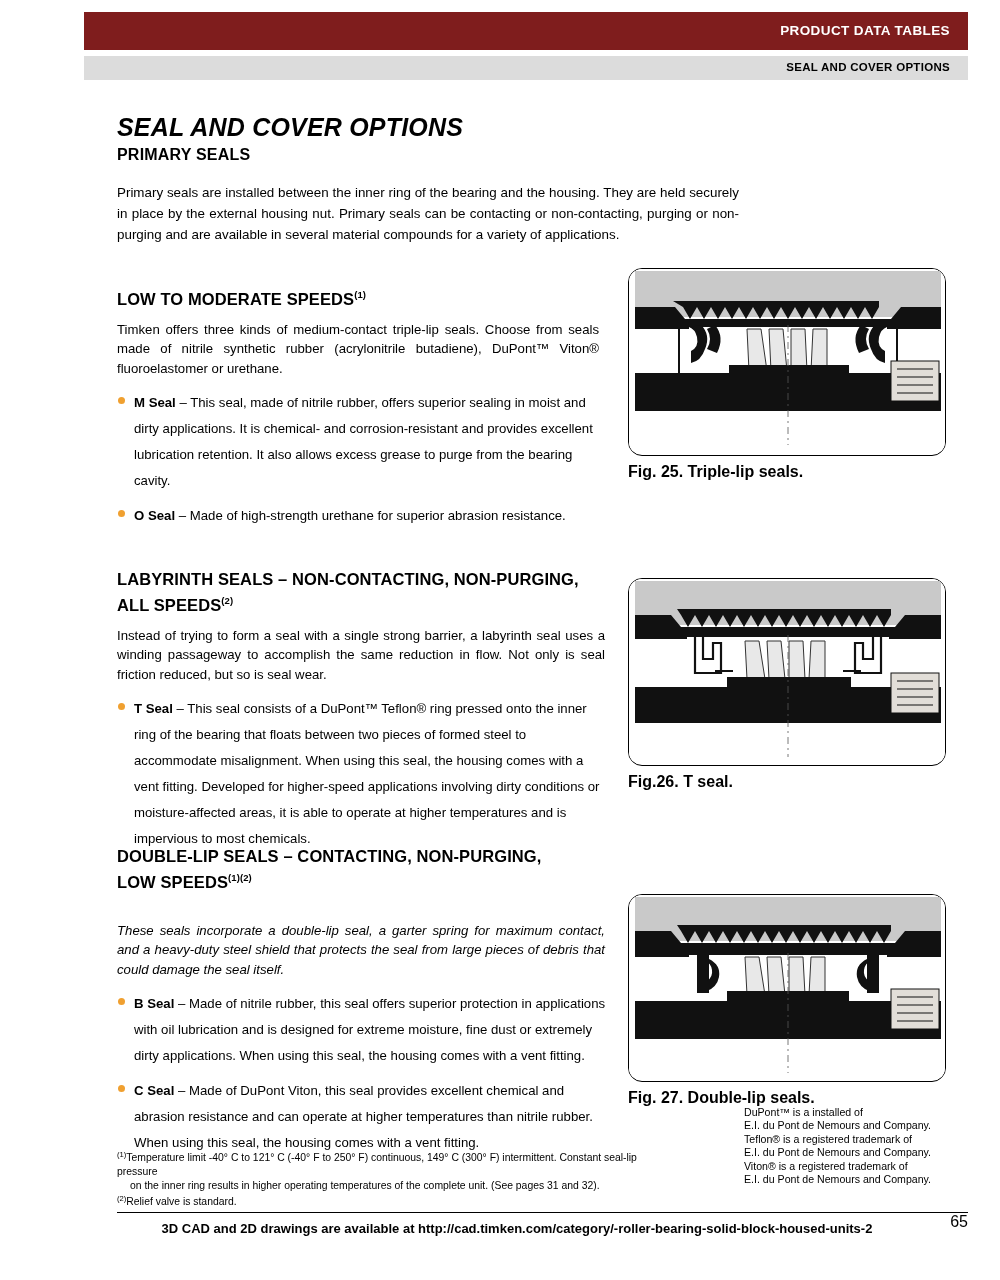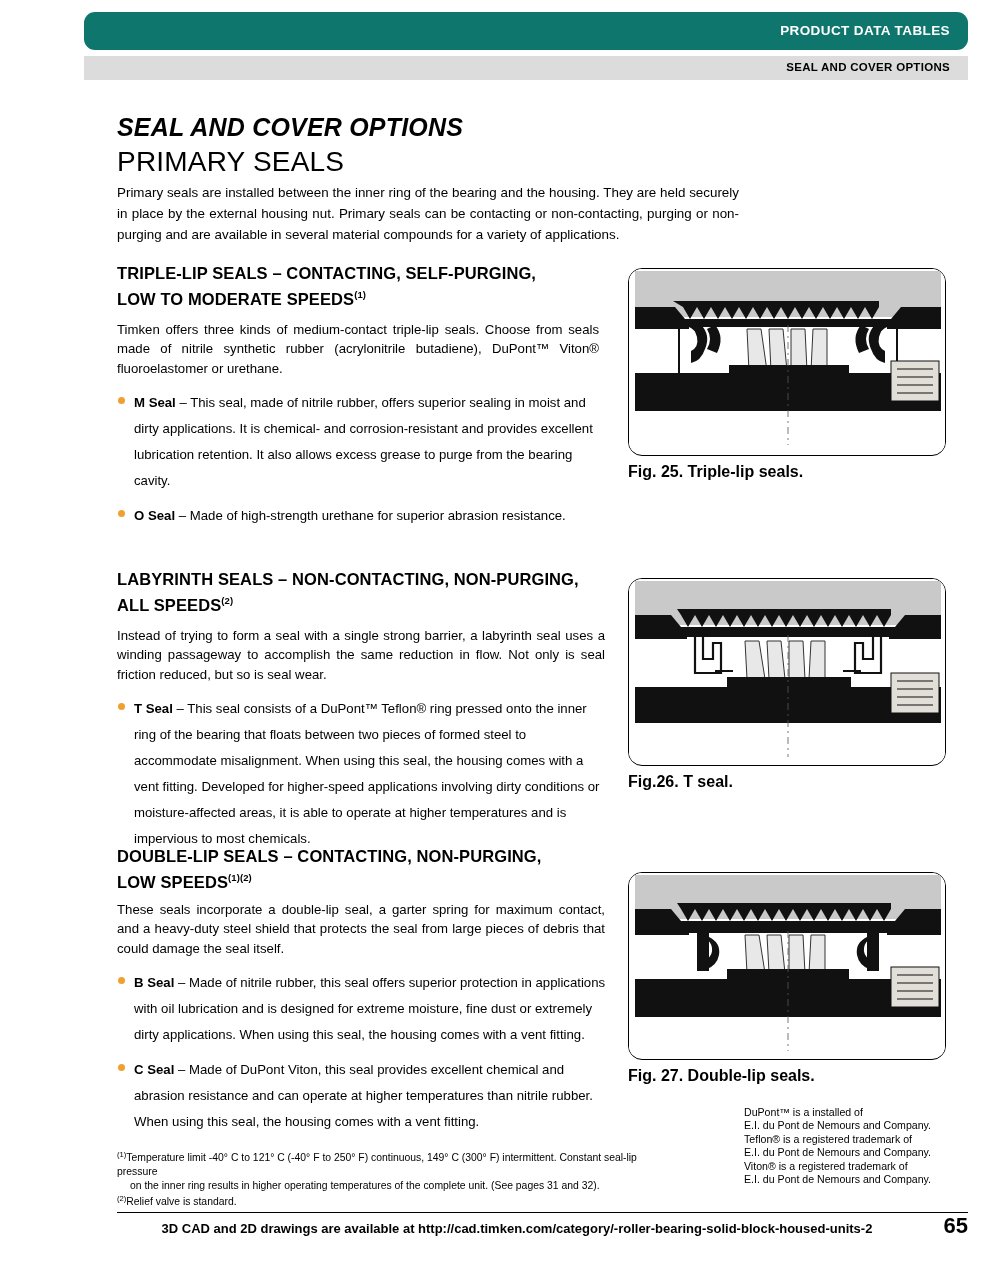--- a/index.html
+++ b/index.html
@@ -12,22 +12,21 @@
     color: #000000;
     position: relative;
     overflow: hidden;
   }
 
   
   .header-black {
     position: absolute;
     left: 84px; top: 12px;
     width: 884px; height: 38px;
-    background: #0f766e;
-    border-radius: 11px;
+    background: #7f1d1d;
   }
   .header-black .title {
     position: absolute;
     right: 18px; top: 11px;
     color: #ffffff;
     font-size: 13.5px;
     font-weight: bold;
     letter-spacing: 0.4px;
   }
   .header-grey {
@@ -50,22 +49,22 @@
     position: absolute;
     left: 117px; top: 113px;
     font-size: 25px;
     font-weight: bold;
     font-style: italic;
     letter-spacing: 0.2px;
   }
   .sub-title {
     position: absolute;
     left: 117px; top: 146px;
-    font-size: 28px;
-    font-weight: normal;
+    font-size: 16px;
+    font-weight: bold;
     letter-spacing: 0.2px;
   }
 
   .intro {
     position: absolute;
     left: 117px; top: 182px;
     width: 622px;
     font-size: 13.4px;
     line-height: 21px;
     text-align: justify;
@@ -158,41 +157,41 @@
     position: absolute;
     left: 117px; top: 1221px;
     width: 800px;
     text-align: center;
     font-size: 13px;
     font-weight: bold;
   }
   .page-num {
     position: absolute;
     right: 32px; top: 1213px;
-    font-size: 22px;
-    font-weight: bold;
+    font-size: 16px;
+    font-weight: normal;
   }
 </style>
 </head>
 <body>
 
 <div class="header-black">
   <div class="title">PRODUCT DATA TABLES</div>
 </div>
 <div class="header-grey">
   <div class="subtitle">SEAL AND COVER OPTIONS</div>
 </div>
 
 <div class="main-title">SEAL AND COVER OPTIONS</div>
 <div class="sub-title">PRIMARY SEALS</div>
 <div class="intro">Primary seals are installed between the inner ring of the bearing and the housing. They are held securely in place by the external housing nut. Primary seals can be contacting or non-contacting, purging or non-purging and are available in several material compounds for a variety of applications.</div>
 
 <div class="col-left" style="top:262px;">
   <div class="sec-head">
-    <span>TRIPLE-LIP SEALS – CONTACTING, SELF-PURGING,</span><br>
+    <br>
     <span>LOW TO MODERATE SPEEDS</span><sup>(1)</sup>
   </div>
   <div class="body-text" style="margin-top:10px; width:482px;">Timken offers three kinds of medium-contact triple-lip seals. Choose from seals made of nitrile synthetic rubber (acrylonitrile butadiene), DuPont™ Viton® fluoroelastomer or urethane.</div>
   <ul class="bullets" style="margin-top:12px;">
     <li><b>M Seal</b><span> – This seal, made of nitrile rubber, offers superior sealing in moist and dirty applications. It is chemical- and corrosion-resistant and provides excellent lubrication retention. It also allows excess grease to purge from the bearing cavity.</span></li>
     <li><b>O Seal</b><span> – Made of high-strength urethane for superior abrasion resistance.</span></li>
   </ul>
 </div>
 
 <div class="col-left" style="top:568px;">
@@ -204,21 +203,21 @@
   <ul class="bullets" style="margin-top:12px;">
     <li><b>T Seal</b><span> – This seal consists of a DuPont™ Teflon® ring pressed onto the inner ring of the bearing that floats between two pieces of formed steel to accommodate misalignment. When using this seal, the housing comes with a vent fitting. Developed for higher-speed applications involving dirty conditions or moisture-affected areas, it is able to operate at higher temperatures and is impervious to most chemicals.</span></li>
   </ul>
 </div>
 
 <div class="col-left" style="top:845px;">
   <div class="sec-head">
     <span>DOUBLE-LIP SEALS – CONTACTING, NON-PURGING,</span><br>
     <span>LOW SPEEDS</span><sup>(1)(2)</sup>
   </div>
-  <div class="body-text" style="margin-top:7px; width:488px;">These seals incorporate a double-lip seal, a garter spring for maximum contact, and a heavy-duty steel shield that protects the seal from large pieces of debris that could damage the seal itself.</div>
+  <div class="body-text" style="margin-top:28px; width:488px;font-style:italic;">These seals incorporate a double-lip seal, a garter spring for maximum contact, and a heavy-duty steel shield that protects the seal from large pieces of debris that could damage the seal itself.</div>
   <ul class="bullets" style="margin-top:12px;">
     <li><b>B Seal</b><span> – Made of nitrile rubber, this seal offers superior protection in applications with oil lubrication and is designed for extreme moisture, fine dust or extremely dirty applications. When using this seal, the housing comes with a vent fitting.</span></li>
     <li><b>C Seal</b><span> – Made of DuPont Viton, this seal provides excellent chemical and abrasion resistance and can operate at higher temperatures than nitrile rubber. When using this seal, the housing comes with a vent fitting.</span></li>
   </ul>
 </div>
 
 <div class="figure" style="left:628px; top:268px;">
   <div class="fig-box">
     <svg viewBox="0 0 318 182" width="318" height="182">
       <rect x="0" y="0" width="318" height="182" fill="#ffffff"></rect>
@@ -310,21 +309,21 @@
         <line x1="268" y1="110" x2="304" y2="110" stroke="#111" stroke-width="1"></line>
         <line x1="268" y1="118" x2="304" y2="118" stroke="#111" stroke-width="1"></line>
         <line x1="268" y1="126" x2="304" y2="126" stroke="#111" stroke-width="1"></line>
       </g>
       <line x1="159" y1="56" x2="159" y2="178" stroke="#555" stroke-width="0.8" stroke-dasharray="7 4 2 4"></line>
     </svg>
   </div>
   <div class="fig-caption">Fig.26. T seal.</div>
 </div>
 
-<div class="figure" style="left:628px; top:872px;">
+<div class="figure" style="left:628px; top:894px;">
   <div class="fig-box">
     <svg viewBox="0 0 318 182" width="318" height="182">
       <rect x="0" y="0" width="318" height="182" fill="#ffffff"></rect>
       <path d="M6 2 h306 v34 h-30 l-10 10 h-226 l-10 -10 h-30 z" fill="#c9c9c9"></path>
       <path d="M6 36 h36 l10 12 h214 l10 -12 h36 v26 h-306 z" fill="#111111"></path>
       <g fill="#111111">
         <path d="M52 36 l7 12 l7 -12 l7 12 l7 -12 l7 12 l7 -12 l7 12 l7 -12 l7 12 l7 -12 l7 12 l7 -12 l7 12 l7 -12 l7 12 l7 -12 l7 12 l7 -12 l7 12 l7 -12 l7 12 l7 -12 l7 12 l7 -12 l7 12 l7 -12 l7 12 l7 -12 l7 12 l7 -12 v-6 h-214 z"></path>
       </g>
       <rect x="60" y="60" width="198" height="56" fill="#ffffff"></rect>
 

